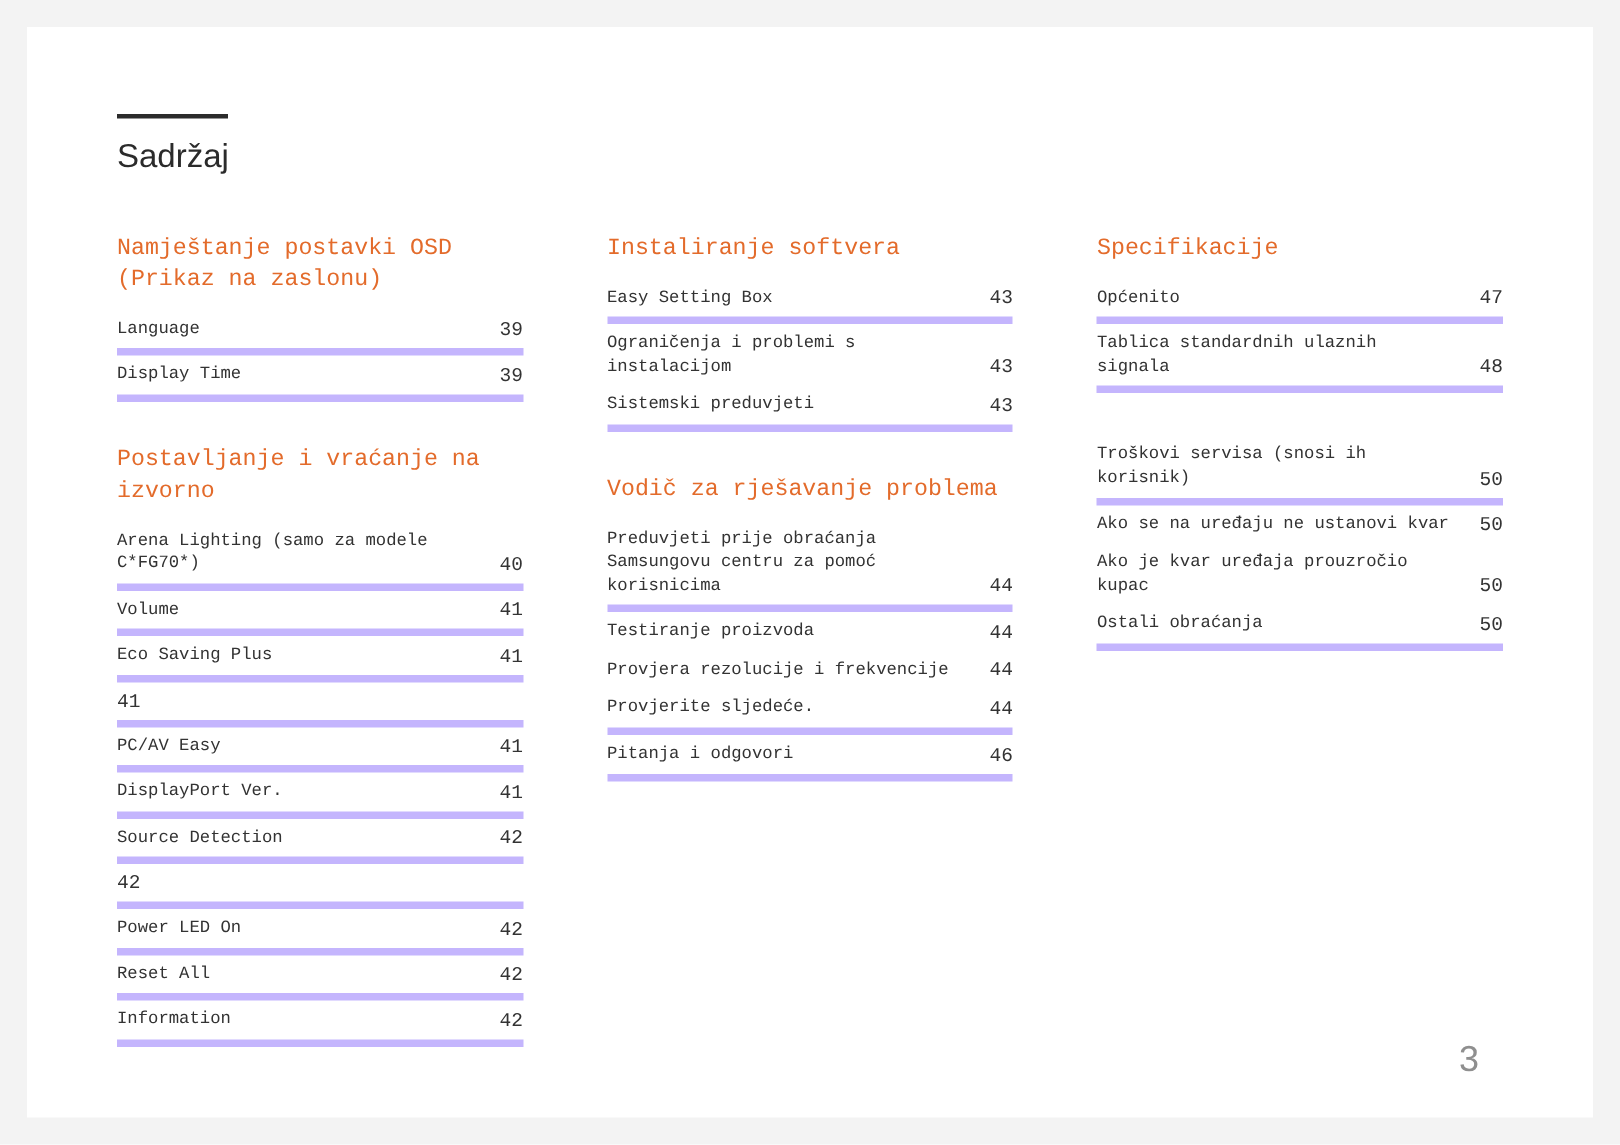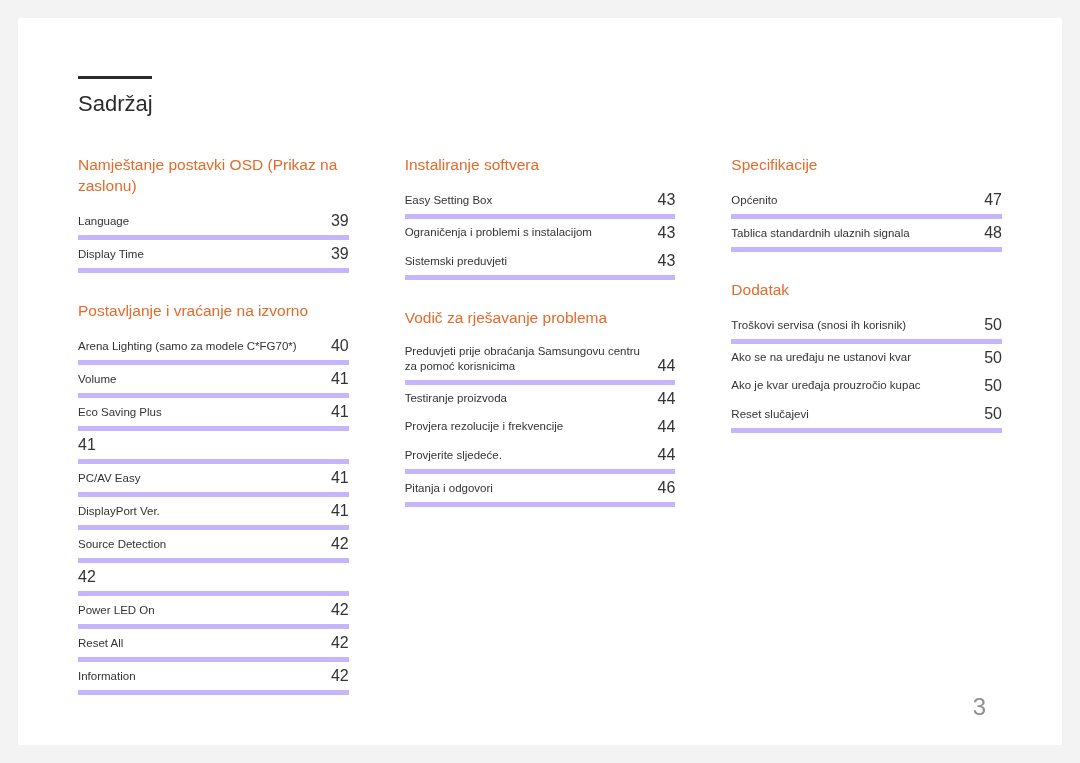--- a/index.html
+++ b/index.html
@@ -25,20 +25,21 @@
   h1.title {
     font-size: 22px;
     font-weight: 400;
     color: #2b2b2b;
     letter-spacing: 0;
     margin-bottom: 38px;
   }
   .columns {
     display: flex;
     gap: 56px;
+    font-family: Liberation Mono, monospace;
   }
   .col {
     flex: 1 1 0;
     min-width: 0;
   }
   .section {
     margin-bottom: 28px;
   }
   .section-title {
     font-size: 15.5px;
@@ -51,29 +52,29 @@
   .entry {
     display: flex;
     justify-content: space-between;
     align-items: flex-end;
     font-size: 11.5px;
     color: #333;
     padding: 5px 0 5px 0;
     border-bottom: 5px solid #c4b5fd;
     gap: 14px;
   }
-  .entry.noborder { border-bottom: none; align-items: center; }
+  .entry.noborder { border-bottom: none; }
   .entry .label {
     flex: 1 1 auto;
     line-height: 1.35;
   }
   .entry .pg {
     flex: 0 0 auto;
     color: #333;
-    font-size: 16px;
+    font-size: 13px;
   }
   .page-num {
     position: absolute;
     right: 76px;
     bottom: 24px;
     font-size: 24px;
     color: #8f8f8f;
     font-weight: 300;
   }
 </style>
@@ -200,36 +201,35 @@
               <span class="label">Općenito</span>
               <span class="pg">47</span>
             </div>
             <div class="entry">
               <span class="label">Tablica standardnih ulaznih signala</span>
               <span class="pg">48</span>
             </div>
           </div>
         </div>
         <div class="section">
-          <div class="section-title">Dodatak</div>
           <div class="entries">
             <div class="entry">
               <span class="label">Troškovi servisa (snosi ih korisnik)</span>
               <span class="pg">50</span>
             </div>
             <div class="entry noborder">
               <span class="label">Ako se na uređaju ne ustanovi kvar</span>
               <span class="pg">50</span>
             </div>
             <div class="entry noborder">
               <span class="label">Ako je kvar uređaja prouzročio kupac</span>
               <span class="pg">50</span>
             </div>
             <div class="entry">
-              <span class="label">Reset slučajevi</span>
+              <span class="label">Ostali obraćanja</span>
               <span class="pg">50</span>
             </div>
           </div>
         </div>
       </div>
     </div>
 
   <div class="page-num">3</div>
 </div>
 

